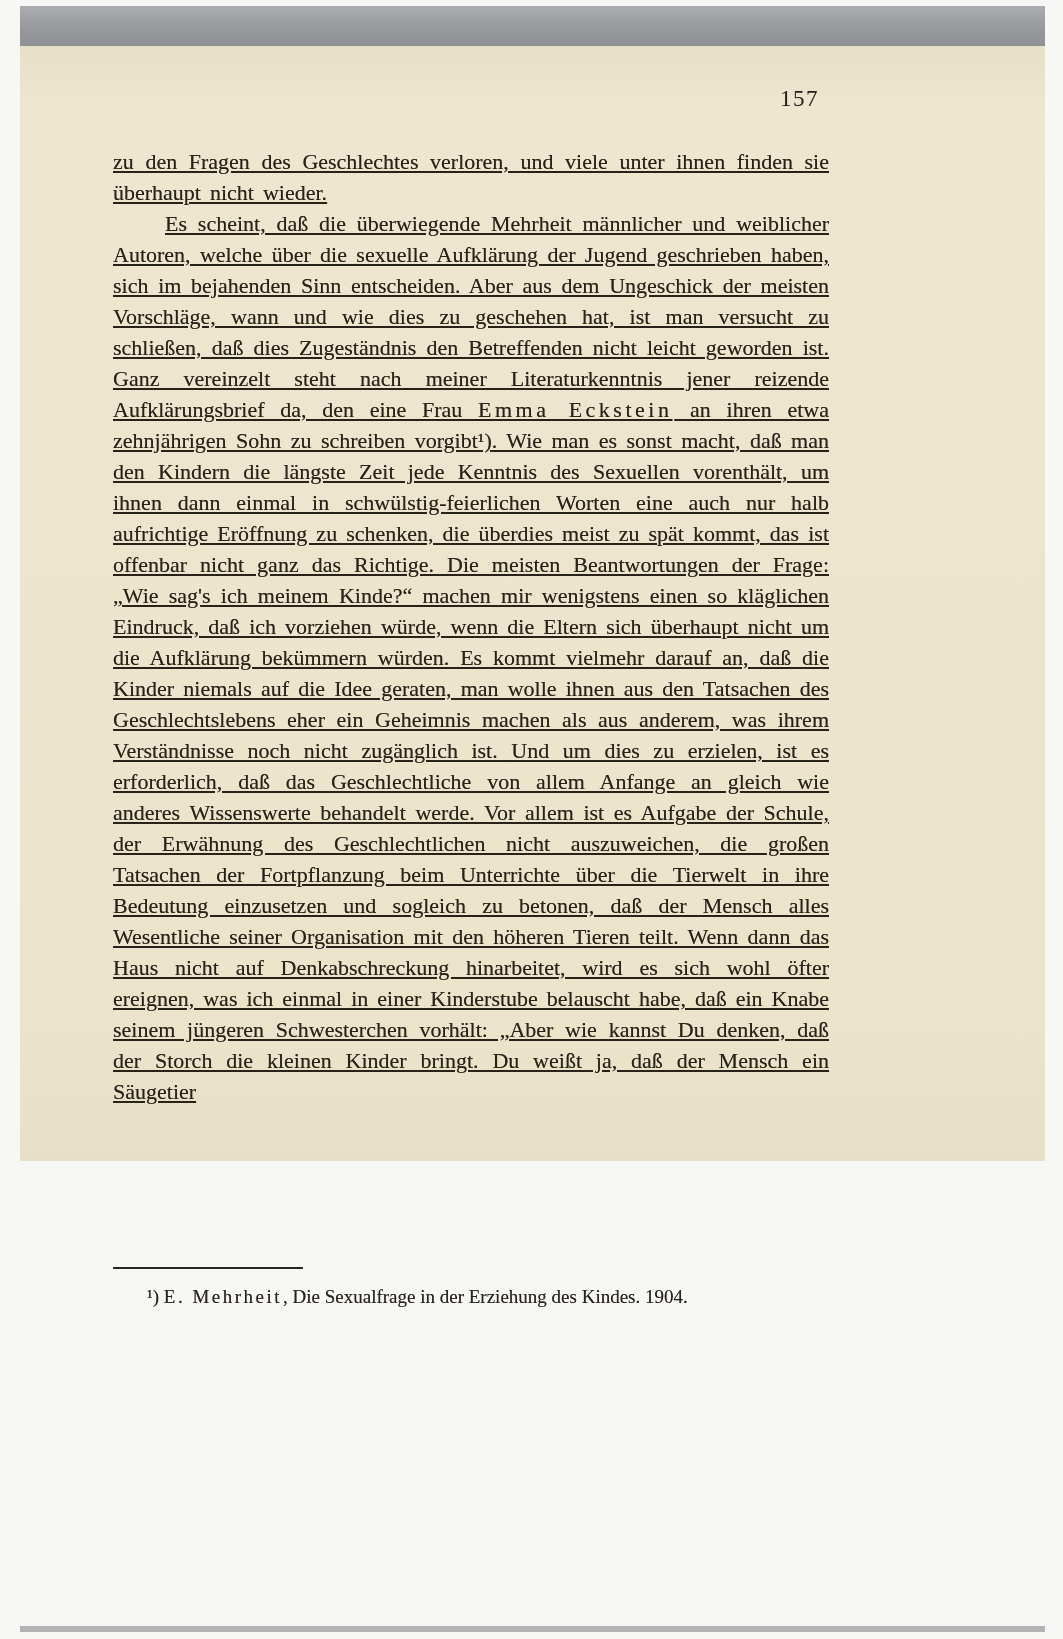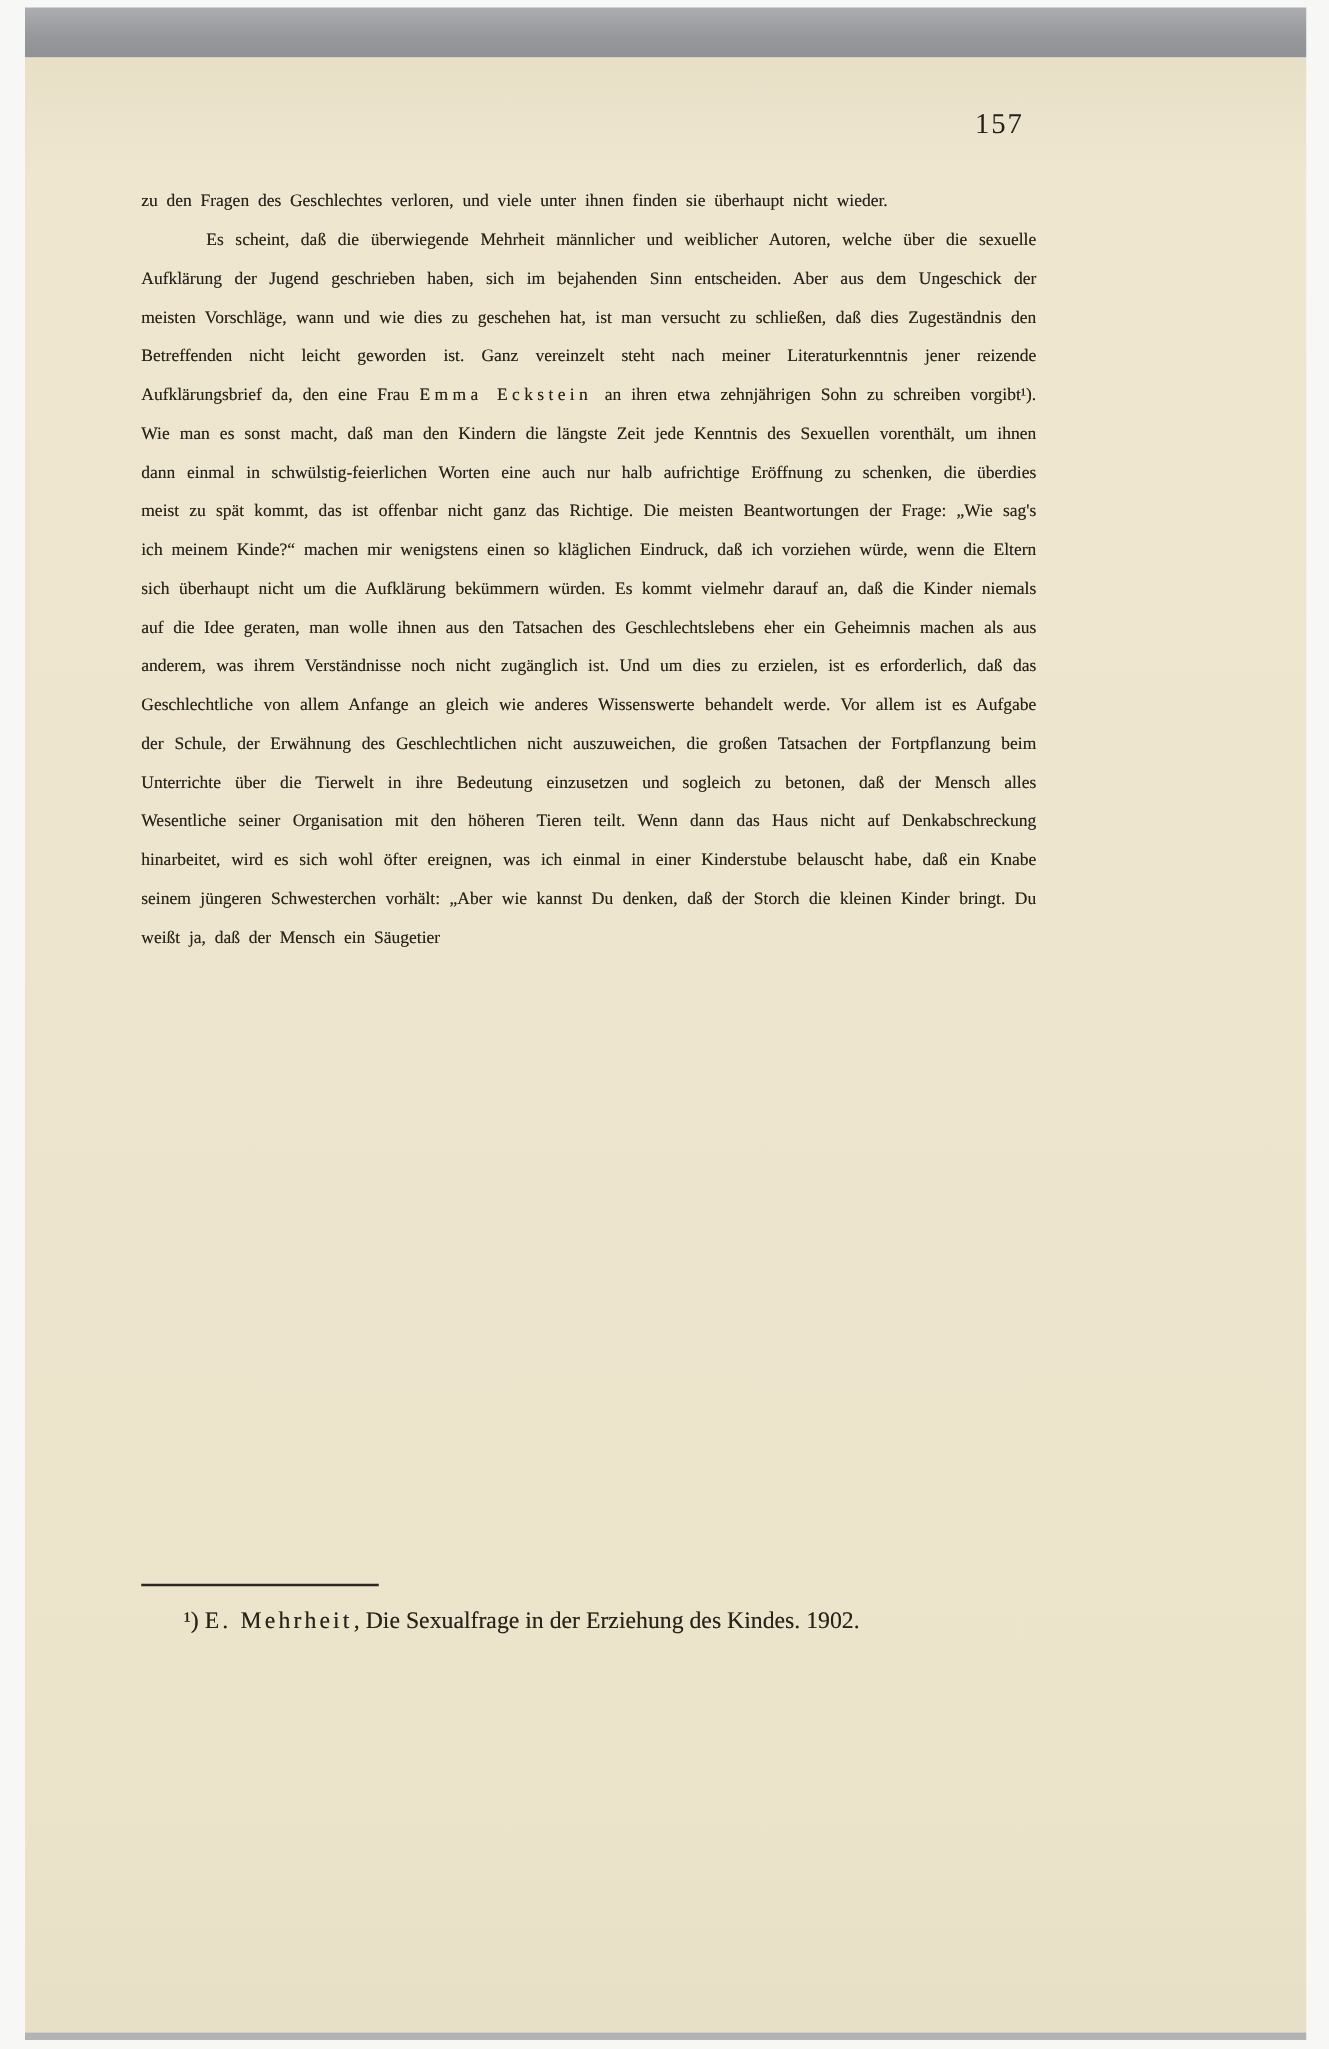--- a/index.html
+++ b/index.html
@@ -35,42 +35,43 @@
     left: 0;
     width: 100%;
     height: 6px;
     background: #b2b3b5;
   }
   .page {
     position: absolute;
     top: 40px;
     left: 0;
     width: 100%;
-    height: 1580px;
+    height: 1115px;
     background: linear-gradient(180deg, #e8dfc7 0%, #efe6d0 6%, #ece3cb 88%, #e8dfc7 100%);
   }
   .page-number {
     position: absolute;
     top: 40px;
     right: 226px;
     font-size: 23px;
     letter-spacing: 1.5px;
     color: #23201a;
   }
   .text-block {
     position: absolute;
     top: 100px;
     left: 93px;
     width: 716px;
-    font-size: 14px;
+    font-size: 22px;
     line-height: 31px;
     color: #272319;
     text-align: justify;
     word-spacing: 3.5px;
     text-shadow: 0 0 0.4px rgba(40, 34, 22, 0.55);
+    text-decoration: underline;
   }
   .para {
     margin: 0;
   }
   .para.indent {
     text-indent: 52px;
   }
   .sperr {
     letter-spacing: 3.5px;
     margin-right: 2px;
@@ -114,18 +115,18 @@
     <div class="page-number">157</div>
 
     <div class="text-block">
       <p class="para">zu den Fragen des Geschlechtes verloren, und viele unter ihnen finden sie überhaupt nicht wieder.</p>
 
       <p class="para indent"><span>Es scheint, daß die überwiegende Mehrheit männlicher und weiblicher Autoren, welche über die sexuelle Aufklärung der Jugend geschrieben haben, sich im bejahenden Sinn entscheiden. Aber aus dem Ungeschick der meisten Vorschläge, wann und wie dies zu geschehen hat, ist man versucht zu schließen, daß dies Zugeständnis den Betreffenden nicht leicht geworden ist. Ganz vereinzelt steht nach meiner Literaturkenntnis jener reizende Aufklärungsbrief da, den eine Frau </span><span class="sperr">Emma Eckstein</span><span> an ihren etwa zehnjährigen Sohn zu schreiben vorgibt</span><span class="fnref">¹)</span><span>. Wie man es sonst macht, daß man den Kindern die längste Zeit jede Kenntnis des Sexuellen vorenthält, um ihnen dann einmal in schwülstig-feierlichen Worten eine auch nur halb aufrichtige Eröffnung zu schenken, die überdies meist zu spät kommt, das ist offenbar nicht ganz das Richtige. Die meisten Beantwortungen der Frage: „Wie sag's ich meinem Kinde?“ machen mir wenigstens einen so kläglichen Eindruck, daß ich vorziehen würde, wenn die Eltern sich überhaupt nicht um die Aufklärung bekümmern würden. Es kommt vielmehr darauf an, daß die Kinder niemals auf die Idee geraten, man wolle ihnen aus den Tatsachen des Geschlechtslebens eher ein Geheimnis machen als aus anderem, was ihrem Verständnisse noch nicht zugänglich ist. Und um dies zu erzielen, ist es erforderlich, daß das Geschlechtliche von allem Anfange an gleich wie anderes Wissenswerte behandelt werde. Vor allem ist es Aufgabe der Schule, der Erwähnung des Geschlechtlichen nicht auszuweichen, die großen Tatsachen der Fortpflanzung beim Unterrichte über die Tierwelt in ihre Bedeutung einzusetzen und sogleich zu betonen, daß der Mensch alles Wesentliche seiner Organisation mit den höheren Tieren teilt. Wenn dann das Haus nicht auf Denkabschreckung hinarbeitet, wird es sich wohl öfter ereignen, was ich einmal in einer Kinderstube belauscht habe, daß ein Knabe seinem jüngeren Schwesterchen vorhält: „Aber wie kannst Du denken, daß der Storch die kleinen Kinder bringt. Du weißt ja, daß der Mensch ein Säugetier</span></p>
     </div>
 
     <div class="footnote-rule"></div>
 
-    <p class="footnote"><span>¹) </span><span class="sperr-small">E. Mehrheit</span><span>, Die Sexualfrage in der Erziehung des Kindes. 1902.</span></p>
+    <p class="footnote"><span>¹) </span><span class="sperr-small">E. Mehrheit</span><span>, Die Sexualfrage in der Erziehung des Kindes. 1904.</span></p>
 
   </div>
 
   <div class="bottom-band"></div>
 </div>
 
 </body></html>

